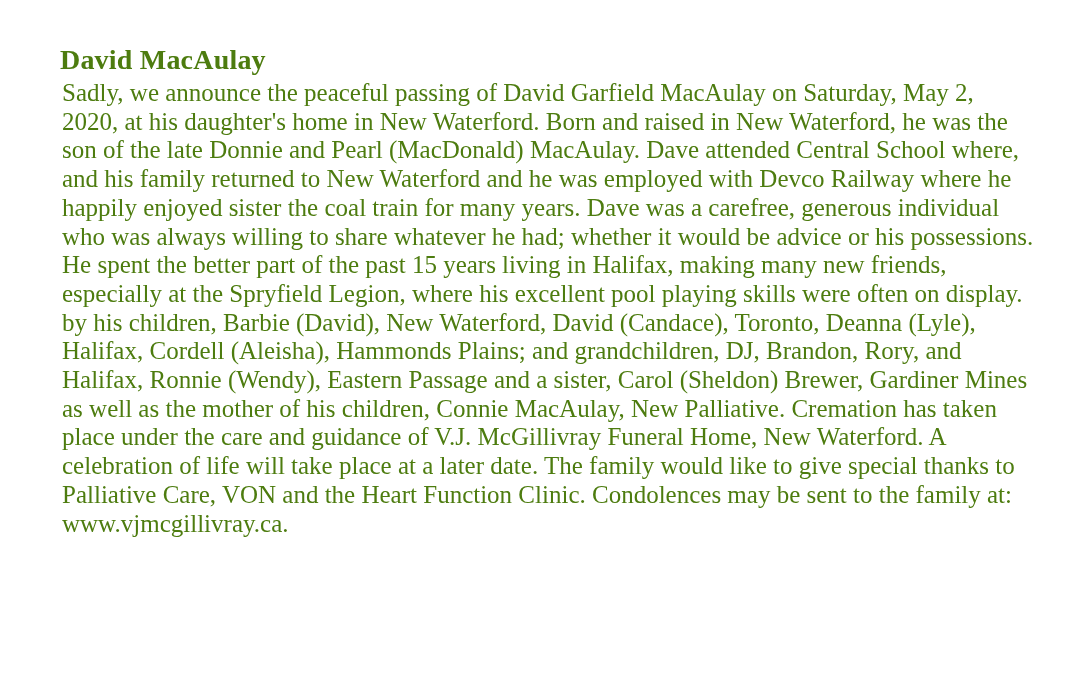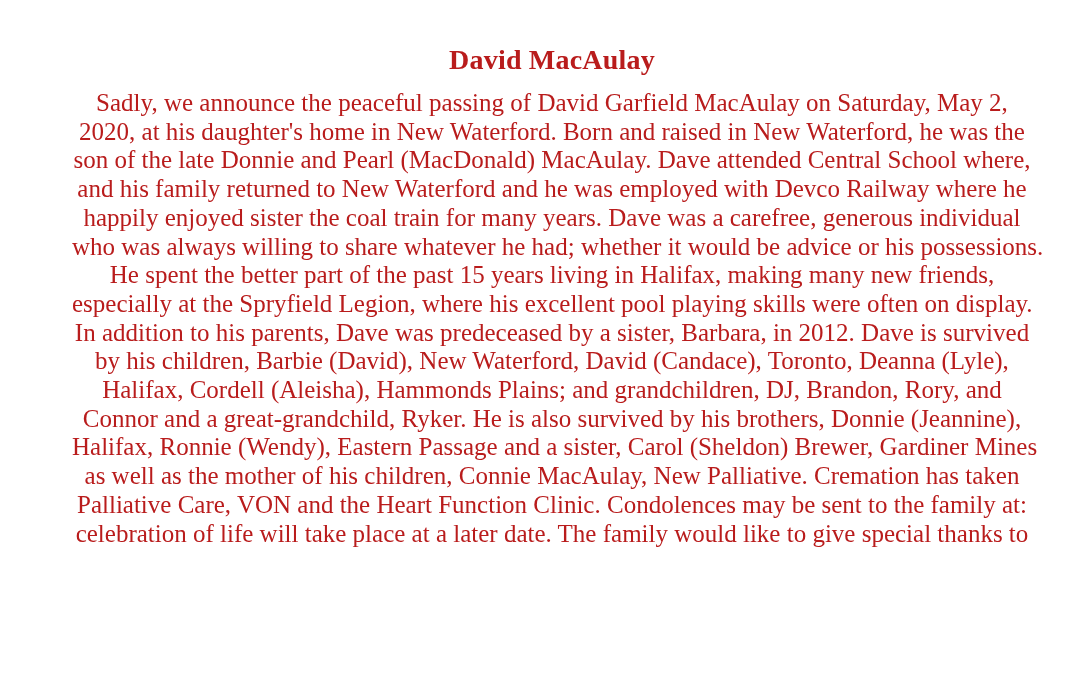--- a/index.html
+++ b/index.html
@@ -9,34 +9,33 @@
     width: 1084px;
     height: 673px;
     overflow: hidden;
   }
   .page {
     box-sizing: border-box;
     width: 1084px;
     height: 654px;
     padding: 43px 40px 0 60px;
     background: #ffffff;
-    color: #b91c1c;
+    color: #4d7c0f;
     font-family: "Liberation Serif", "DejaVu Serif", serif;
-    text-align: center;
   }
   .doc-title {
     margin: 0;
     font-size: 28px;
     line-height: 34px;
     font-weight: bold;
     white-space: nowrap;
     letter-spacing: 0.2px;
   }
   .doc-body {
-    margin: 12px;
+    margin: 2px;
   }
   .doc-line {
     font-size: 25px;
     line-height: 28.7px;
     white-space: nowrap;
   }
 </style>
 </head>
 <body>
 
@@ -44,22 +43,22 @@
   <h1 class="doc-title">David MacAulay</h1>
   <div class="doc-body">
     <div class="doc-line">Sadly, we announce the peaceful passing of David Garfield MacAulay on Saturday, May 2,</div>
     <div class="doc-line">2020, at his daughter's home in New Waterford. Born and raised in New Waterford, he was the</div>
     <div class="doc-line">son of the late Donnie and Pearl (MacDonald) MacAulay. Dave attended Central School where,</div>
     <div class="doc-line">and his family returned to New Waterford and he was employed with Devco Railway where he</div>
     <div class="doc-line">happily enjoyed sister the coal train for many years. Dave was a carefree, generous individual</div>
     <div class="doc-line">who was always willing to share whatever he had; whether it would be advice or his possessions.</div>
     <div class="doc-line">He spent the better part of the past 15 years living in Halifax, making many new friends,</div>
     <div class="doc-line">especially at the Spryfield Legion, where his excellent pool playing skills were often on display.</div>
-    <div class="doc-line">In addition to his parents, Dave was predeceased by a sister, Barbara, in 2012. Dave is survived</div>
     <div class="doc-line">by his children, Barbie (David), New Waterford, David (Candace), Toronto, Deanna (Lyle),</div>
     <div class="doc-line">Halifax, Cordell (Aleisha), Hammonds Plains; and grandchildren, DJ, Brandon, Rory, and</div>
-    <div class="doc-line">Connor and a great-grandchild, Ryker. He is also survived by his brothers, Donnie (Jeannine),</div>
     <div class="doc-line">Halifax, Ronnie (Wendy), Eastern Passage and a sister, Carol (Sheldon) Brewer, Gardiner Mines</div>
     <div class="doc-line">as well as the mother of his children, Connie MacAulay, New Palliative. Cremation has taken</div>
+    <div class="doc-line">place under the care and guidance of V.J. McGillivray Funeral Home, New Waterford. A</div>
+    <div class="doc-line">celebration of life will take place at a later date. The family would like to give special thanks to</div>
     <div class="doc-line">Palliative Care, VON and the Heart Function Clinic. Condolences may be sent to the family at:</div>
-    <div class="doc-line">celebration of life will take place at a later date. The family would like to give special thanks to</div>
+    <div class="doc-line">www.vjmcgillivray.ca.</div>
   </div>
 </div>
 
 </body></html>

